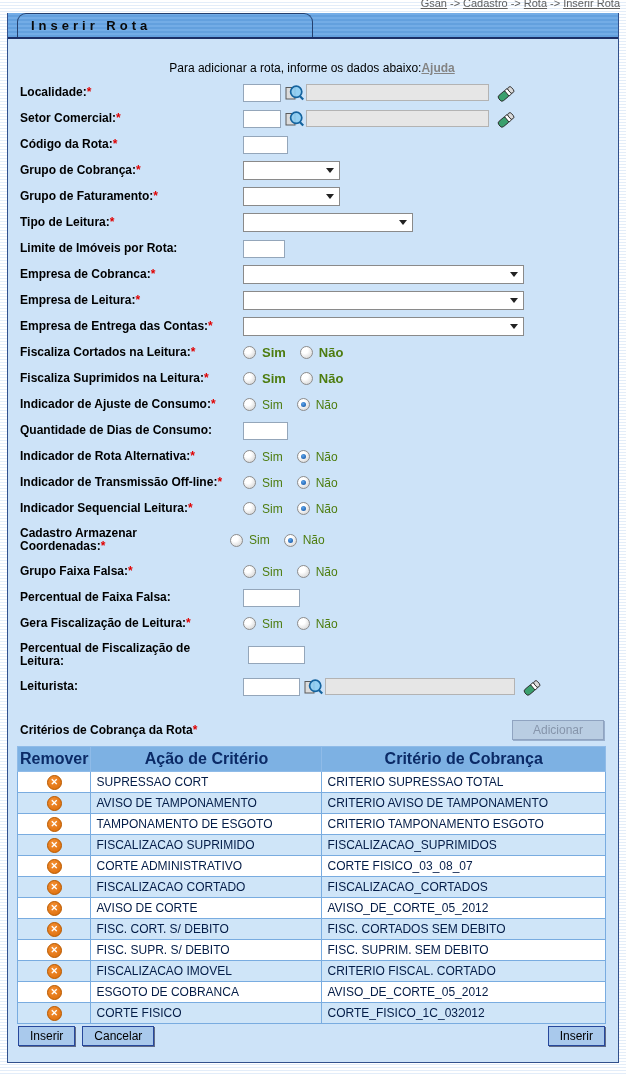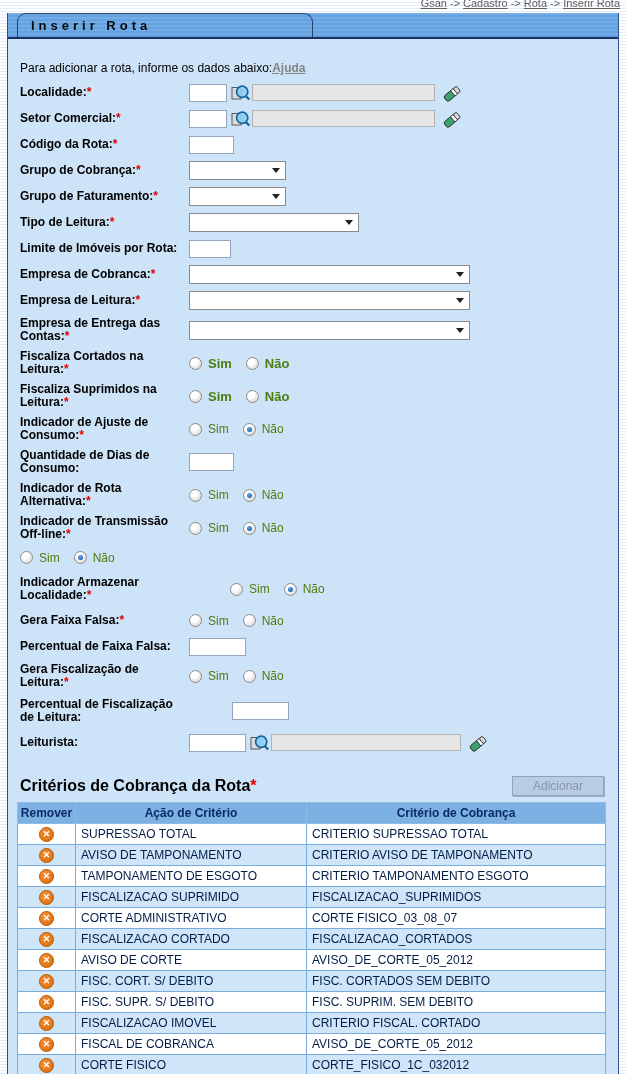--- a/index.html
+++ b/index.html
@@ -37,27 +37,27 @@
     display: flex; align-items: center;
     width: 296px; height: 100%;
     border: 1px solid #24406f; border-bottom: none;
     border-radius: 9px 9px 0 0;
     padding-left: 13px;
     font-size: 13px; font-weight: bold; color: #0a0a0a;
     letter-spacing: 4px;
   }
   .content { padding: 6px 12px 0 9px; }
 
-  .intro-row { display: flex; justify-content: flex-start; align-items: center; margin: 16px 2px 8px 3px; }
+  .intro-row { display: flex; justify-content: center; align-items: center; margin: 16px 2px 8px 3px; }
   .intro-text { font-size: 12px; color: #000; }
   .help-link { font-size: 12px; font-weight: bold; color: #848484; text-decoration: underline; cursor: pointer; }
 
   
   .frow { display: flex; align-items: center; margin: 7px 0 7px 3px; min-height: 19px; }
-  .flabel { width: 169px; font-size: 12px; font-weight: bold; color: #000; line-height: 13px; flex: none; padding-right: 4px; }
+  .flabel { width: 223px; font-size: 12px; font-weight: bold; color: #000; line-height: 13px; flex: none; padding-right: 4px; }
   .star { color: #e00000; font-weight: bold; }
   .fctrl { display: flex; align-items: center; }
 
   .inp {
     height: 18px; border: 1px solid #94a6ba; background: #fff;
     font: 12px "Liberation Sans", sans-serif; padding: 0 2px;
   }
   .w38 { width: 38px; } .w45 { width: 45px; } .w42 { width: 42px; } .w56 { width: 57px; }
   .ro {
     height: 17px; background: #e6e6e6; border: 1px solid #b3b3b3;
@@ -84,36 +84,36 @@
   .radio.checked::after {
     content: ""; position: absolute; left: 3px; top: 3px; right: 3px; bottom: 3px;
     border-radius: 50%;
     background: radial-gradient(circle at 40% 35%, #5ea5ec, #0a4c9c);
   }
   .rlabel { font-size: 12px; color: #4d7c0f; margin: 0 14px 0 6px; }
   .rgroup.bold .rlabel { font-weight: bold; font-size: 13px; }
 
   
   .crit-head { display: flex; justify-content: space-between; align-items: center; margin: 24px 2px 6px 3px; }
-  .crit-title { font-size: 16px; font-weight: bold; color: #000; }
+  .crit-title { font-size: 12px; font-weight: bold; color: #000; }
   .btn {
     font: 12px "Liberation Sans", sans-serif;
     background: #a9c9ec; color: #000;
     border: 1px solid #27489c;
     box-shadow: 1px 1px 0 rgba(10,10,40,.55);
     padding: 2px 11px; cursor: pointer;
   }
   .btn.disabled {
     background: #b9cde2; color: #8695ab; border-color: #8fa3c0;
     box-shadow: 1px 1px 0 rgba(90,110,150,.45);
     width: 92px; 
   }
   table.crit { width: 100%; border-collapse: collapse; margin-top: 2px; }
   table.crit th {
-    background: #7db1e3; color: #0b2a66; font-size: 12px; font-weight: bold;
+    background: #7db1e3; color: #0b2a66; font-size: 16px; font-weight: bold;
     border: 1px solid #8fbbe8; padding: 3px 2px; height: 20px;
   }
   table.crit td {
     font-size: 12px; color: #031c47; background: #fff;
     border: 1px solid #79ace0; padding: 2px 5px; height: 21px;
   }
   table.crit tr.alt td { background: #cfe5f8; }
   td.c-rem { width: 58px; text-align: center; }
   th.h-acao, td.c-acao { width: 231px; }
   .xicon {
@@ -325,40 +325,41 @@
       <span class="flabel"><span>Indicador de Transmissão Off-line:</span><span class="star">*</span></span>
       <span class="fctrl rgroup">
         <span class="radio"></span>
           <span class="rlabel">Sim</span>
         <span class="radio checked"></span>
           <span class="rlabel">Não</span>
       </span>
     </div>
 
     <div class="frow">
+      <span class="flabel"><span>Indicador Sequencial Leitura:</span><span class="star">*</span></span>
       <span class="fctrl rgroup">
         <span class="radio"></span>
           <span class="rlabel">Sim</span>
         <span class="radio checked"></span>
           <span class="rlabel">Não</span>
       </span>
     </div>
 
     <div class="frow" style="min-height:30px;">
-      <span class="flabel" style="width:210px;max-width:160px;margin-right:50px;"><span>Indicador Armazenar Localidade:</span><span class="star">*</span></span>
+      <span class="flabel" style="width:210px;max-width:160px;margin-right:50px;"><span>Cadastro Armazenar Coordenadas:</span><span class="star">*</span></span>
       <span class="fctrl rgroup">
         <span class="radio"></span>
           <span class="rlabel">Sim</span>
         <span class="radio checked"></span>
           <span class="rlabel">Não</span>
       </span>
     </div>
 
     <div class="frow">
-      <span class="flabel"><span>Gera Faixa Falsa:</span><span class="star">*</span></span>
+      <span class="flabel"><span>Grupo Faixa Falsa:</span><span class="star">*</span></span>
       <span class="fctrl rgroup">
         <span class="radio"></span>
           <span class="rlabel">Sim</span>
         <span class="radio"></span>
           <span class="rlabel">Não</span>
       </span>
     </div>
 
     <div class="frow">
       <span class="flabel"><span>Percentual de Faixa Falsa:</span></span>
@@ -411,21 +412,21 @@
       <thead>
         <tr>
           <th>Remover</th>
           <th class="h-acao">Ação de Critério</th>
           <th>Critério de Cobrança</th>
         </tr>
       </thead>
       <tbody>
           <tr>
             <td class="c-rem"><span class="xicon">✕</span></td>
-            <td class="c-acao">SUPRESSAO TOTAL</td>
+            <td class="c-acao">SUPRESSAO CORT</td>
             <td>CRITERIO SUPRESSAO TOTAL</td>
           </tr>
           <tr class="alt">
             <td class="c-rem"><span class="xicon">✕</span></td>
             <td class="c-acao">AVISO DE TAMPONAMENTO</td>
             <td>CRITERIO AVISO DE TAMPONAMENTO</td>
           </tr>
           <tr>
             <td class="c-rem"><span class="xicon">✕</span></td>
             <td class="c-acao">TAMPONAMENTO DE ESGOTO</td>
@@ -461,21 +462,21 @@
             <td class="c-acao">FISC. SUPR. S/ DEBITO</td>
             <td>FISC. SUPRIM. SEM DEBITO</td>
           </tr>
           <tr class="alt">
             <td class="c-rem"><span class="xicon">✕</span></td>
             <td class="c-acao">FISCALIZACAO IMOVEL</td>
             <td>CRITERIO FISCAL. CORTADO</td>
           </tr>
           <tr>
             <td class="c-rem"><span class="xicon">✕</span></td>
-            <td class="c-acao">FISCAL DE COBRANCA</td>
+            <td class="c-acao">ESGOTO DE COBRANCA</td>
             <td>AVISO_DE_CORTE_05_2012</td>
           </tr>
           <tr class="alt">
             <td class="c-rem"><span class="xicon">✕</span></td>
             <td class="c-acao">CORTE FISICO</td>
             <td>CORTE_FISICO_1C_032012</td>
           </tr>
         </tbody>
     </table>
 

